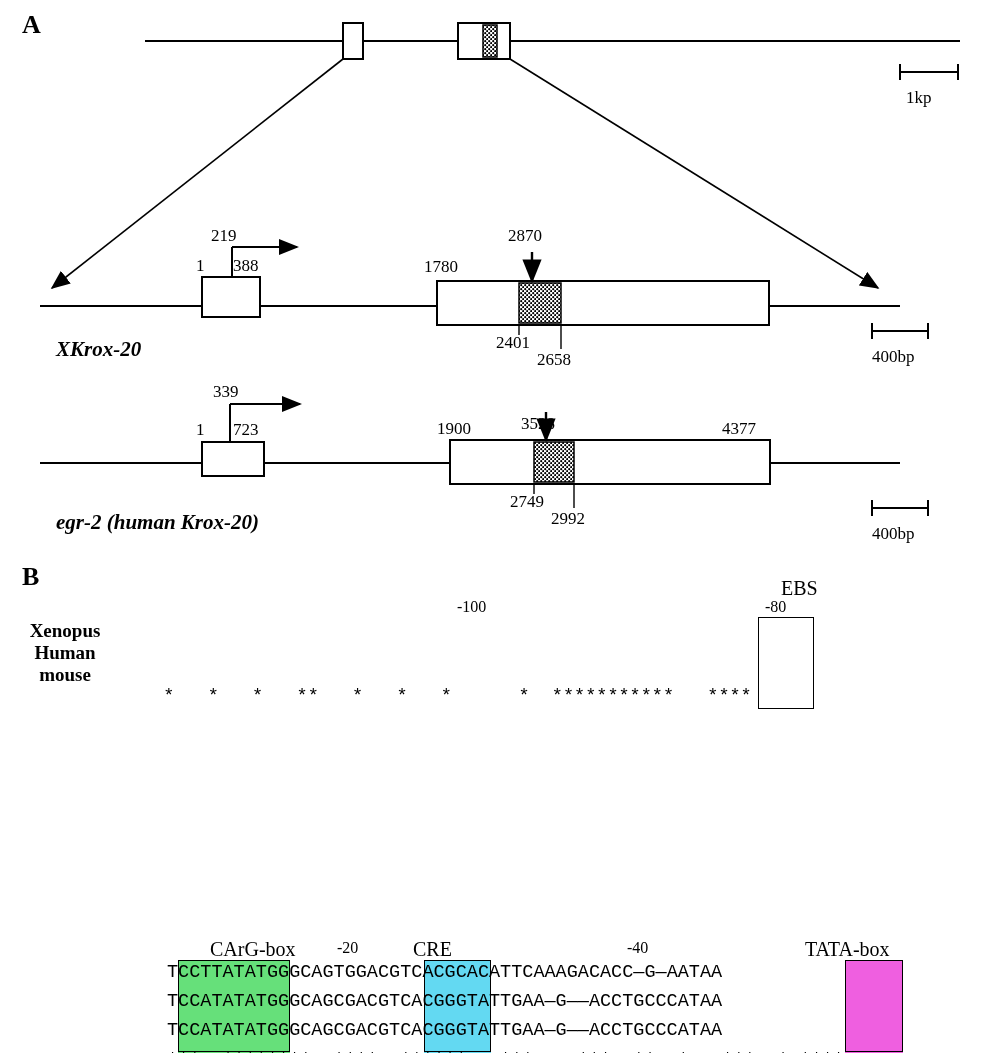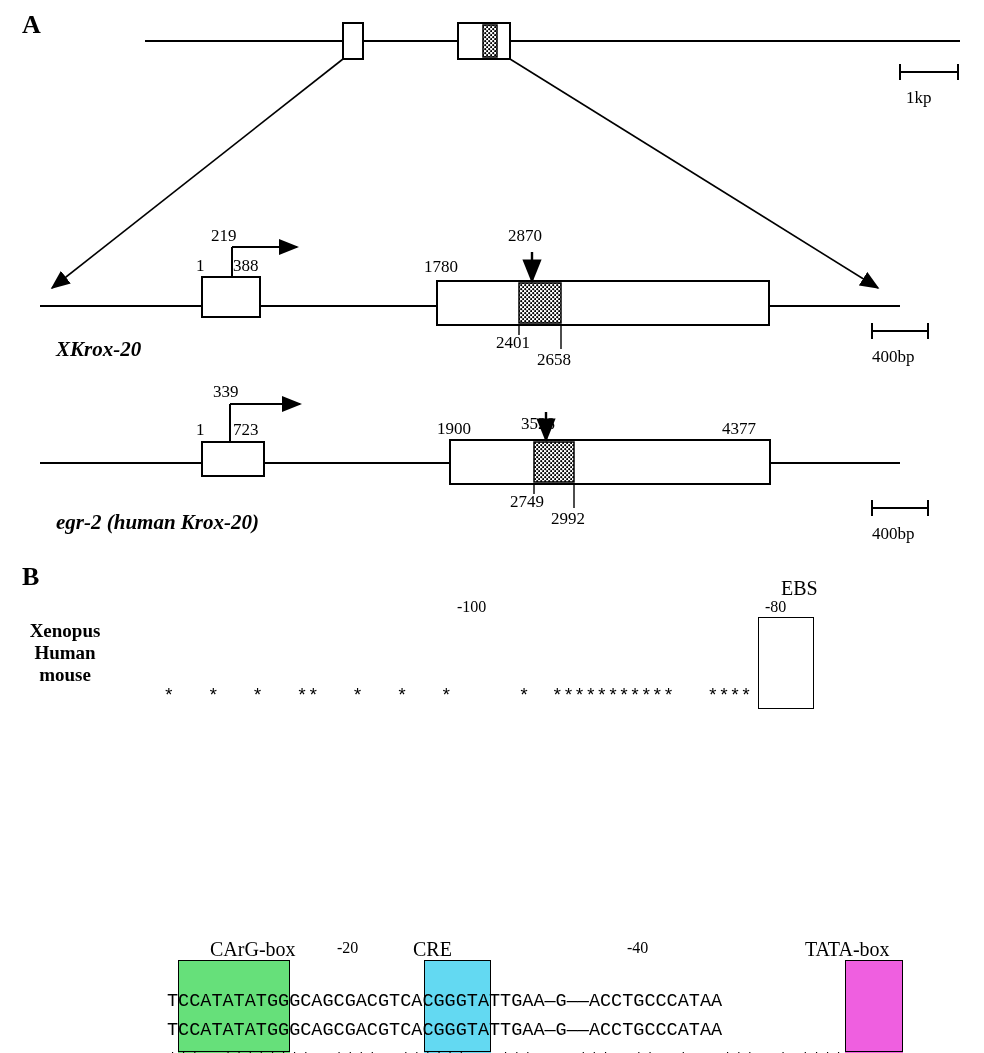--- a/index.html
+++ b/index.html
@@ -231,20 +231,21 @@
     <div class="motif-label" style="left:210px; top:188px;">CArG-box</div>
     <div class="pos-label" style="left:337px; top:189px;">-20</div>
     <div class="motif-label" style="left:413px; top:188px;">CRE</div>
     <div class="pos-label" style="left:627px; top:189px;">-40</div>
     <div class="motif-label" style="left:805px; top:188px;">TATA-box</div>
 
     <div style="position:absolute; left:178px; top:210px; width:112px; height:92px; background:#66e07a;"></div>
     <div style="position:absolute; left:424px; top:210px; width:67px; height:92px; background:#63d9f2;"></div>
     <div style="position:absolute; left:845px; top:210px; width:58px; height:92px; background:#ef5fe0;"></div>
 
+    <div class="seqline" style="left:167px; top:212px;"><span>T</span><span>CCTTATATGG</span><span>GCAGTG</span><span>GACGTC</span><span>ACGCACATTCAAAGACACC—G—A</span><span>ATAA</span></div>
 
     <div class="seqline" style="left:167px; top:241px;"><span>T</span><span>CCATATATGG</span><span>GCAGC</span><span>GACGTC</span><span>ACGGGTATTGAA—G——ACCTGCCC</span><span>ATAA</span></div>
 
     <div class="seqline" style="left:167px; top:270px;"><span>T</span><span>CCATATATGG</span><span>GCAGC</span><span>GACGTC</span><span>ACGGGTATTGAA—G——ACCTGCCC</span><span>ATAA</span></div>
 
     <div style="position:absolute; left:178px; top:300px; width:112px; height:24px; background:#66e07a;"></div>
     <div style="position:absolute; left:424px; top:300px; width:67px; height:24px; background:#63d9f2;"></div>
     <div style="position:absolute; left:845px; top:300px; width:58px; height:24px; background:#ef5fe0;"></div>
     <div class="stars" style="left:167px; top:300px;">***  ********  ****  ******   ***    ***  **  *   ***  * ****</div>
 

